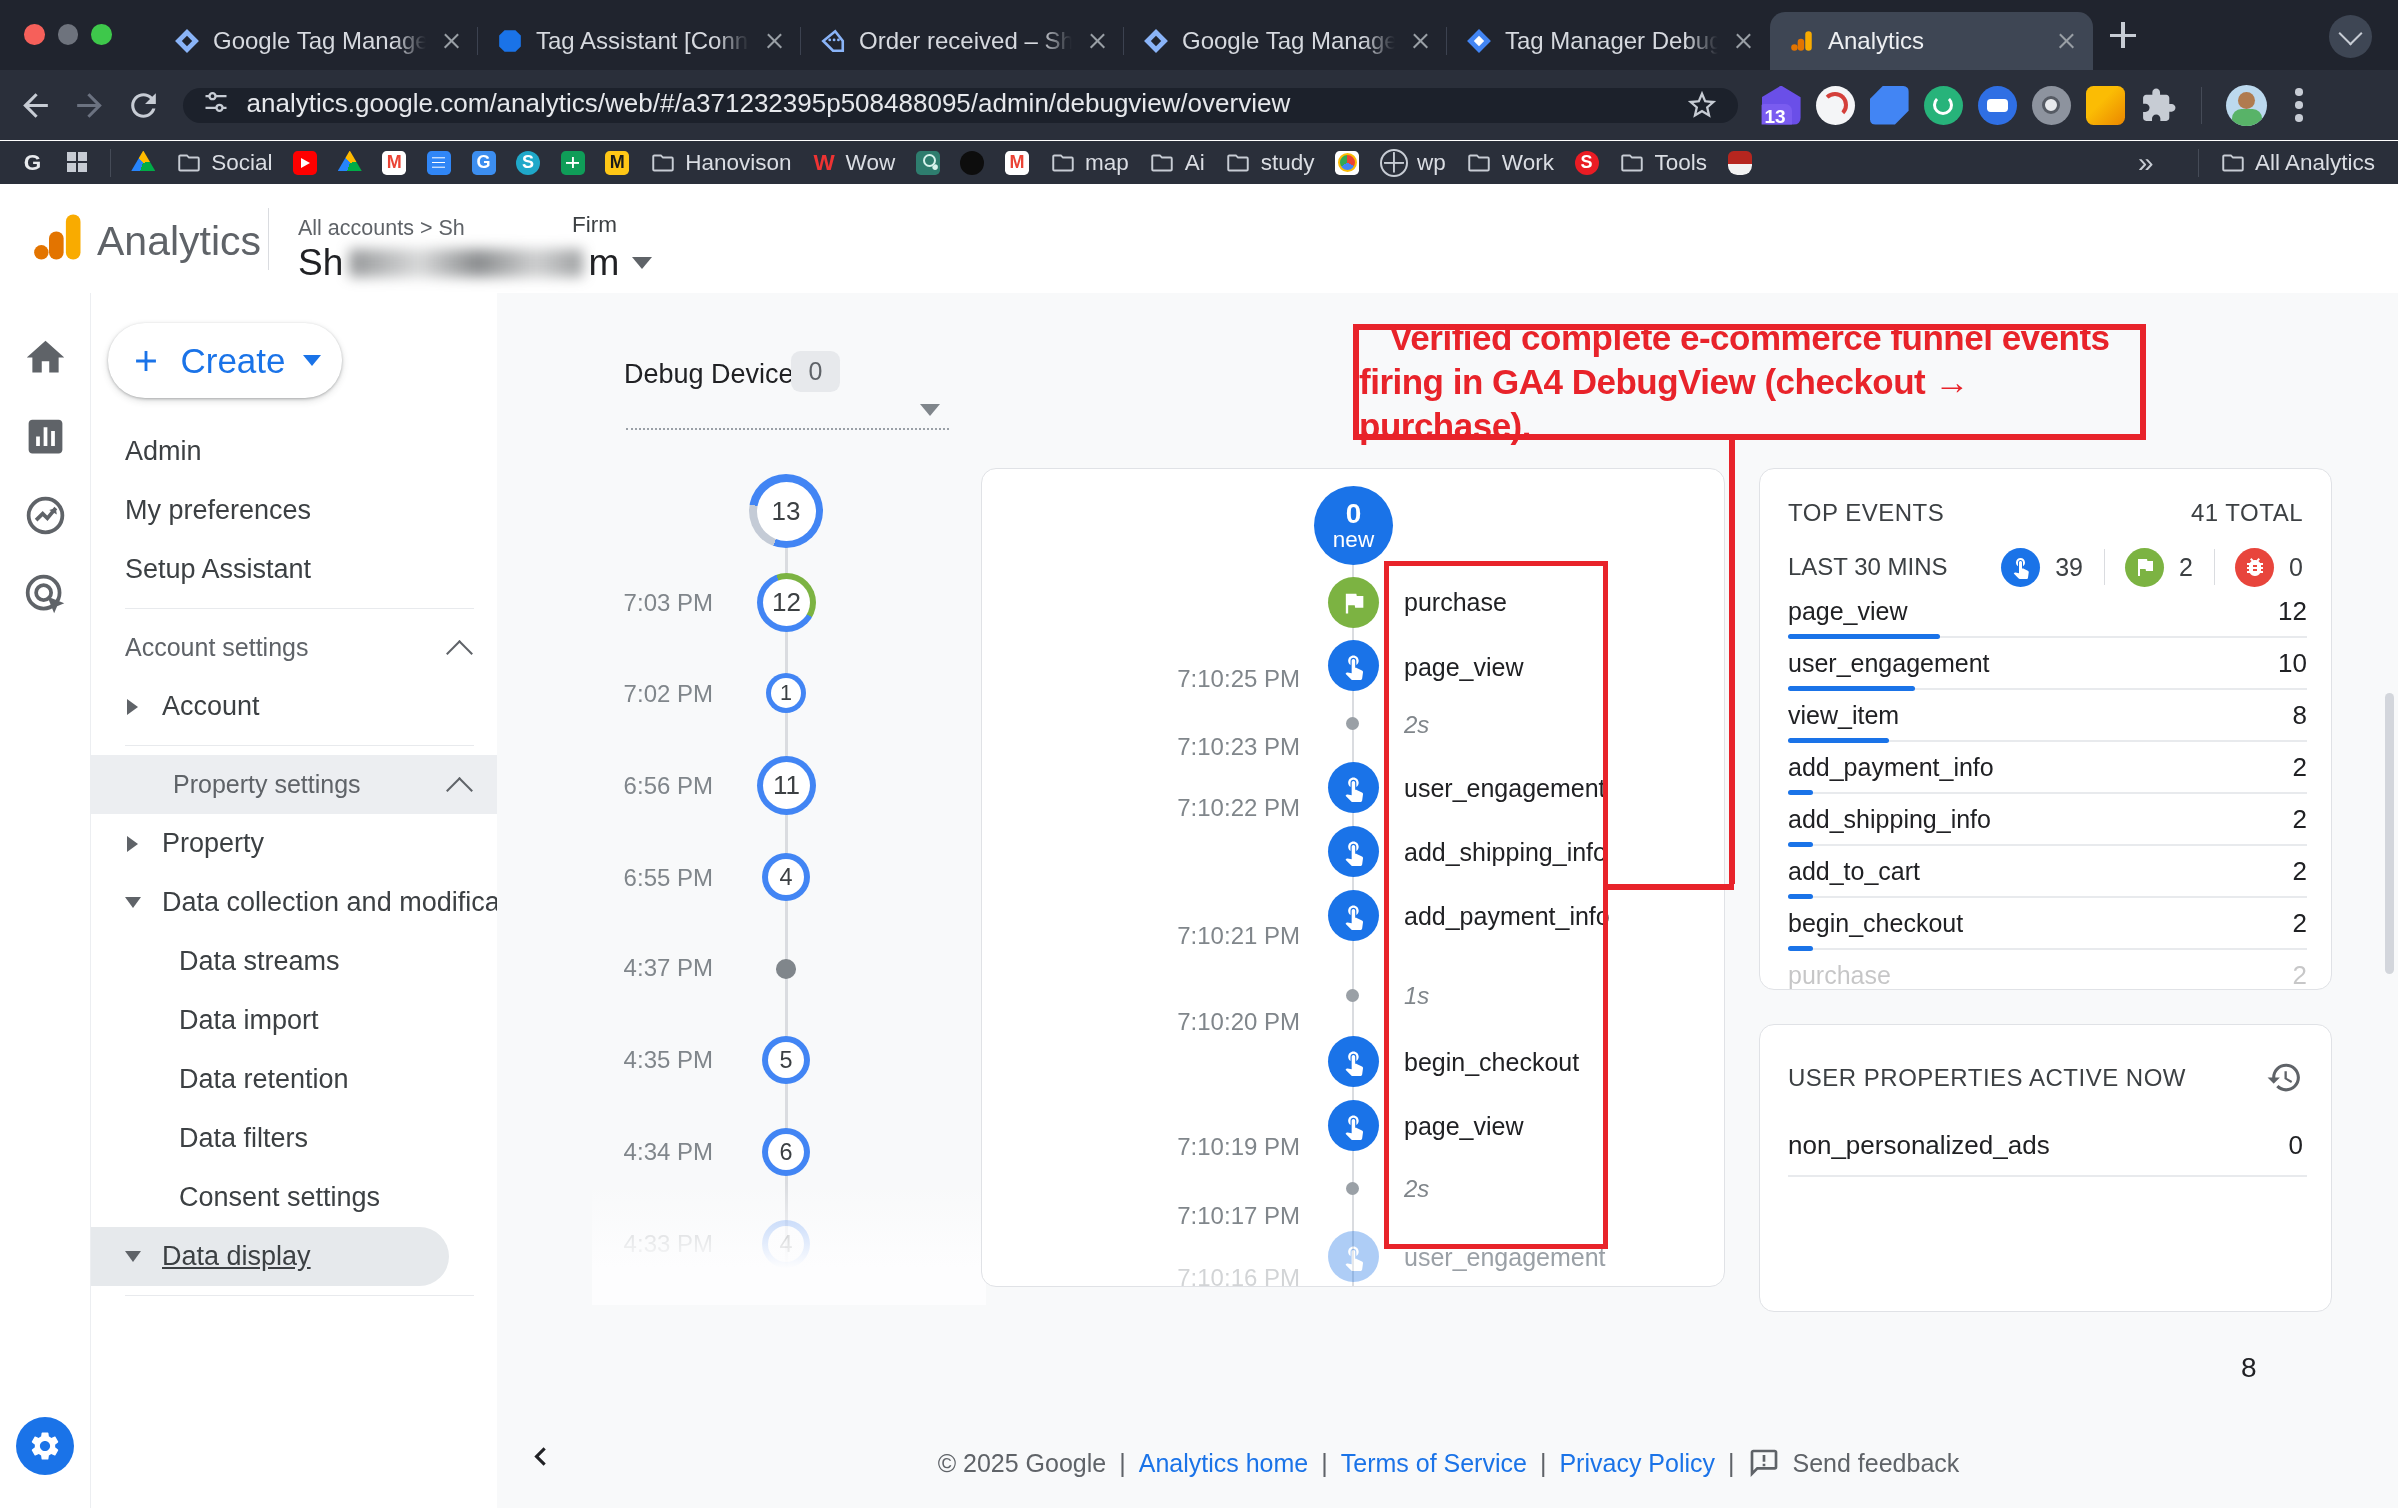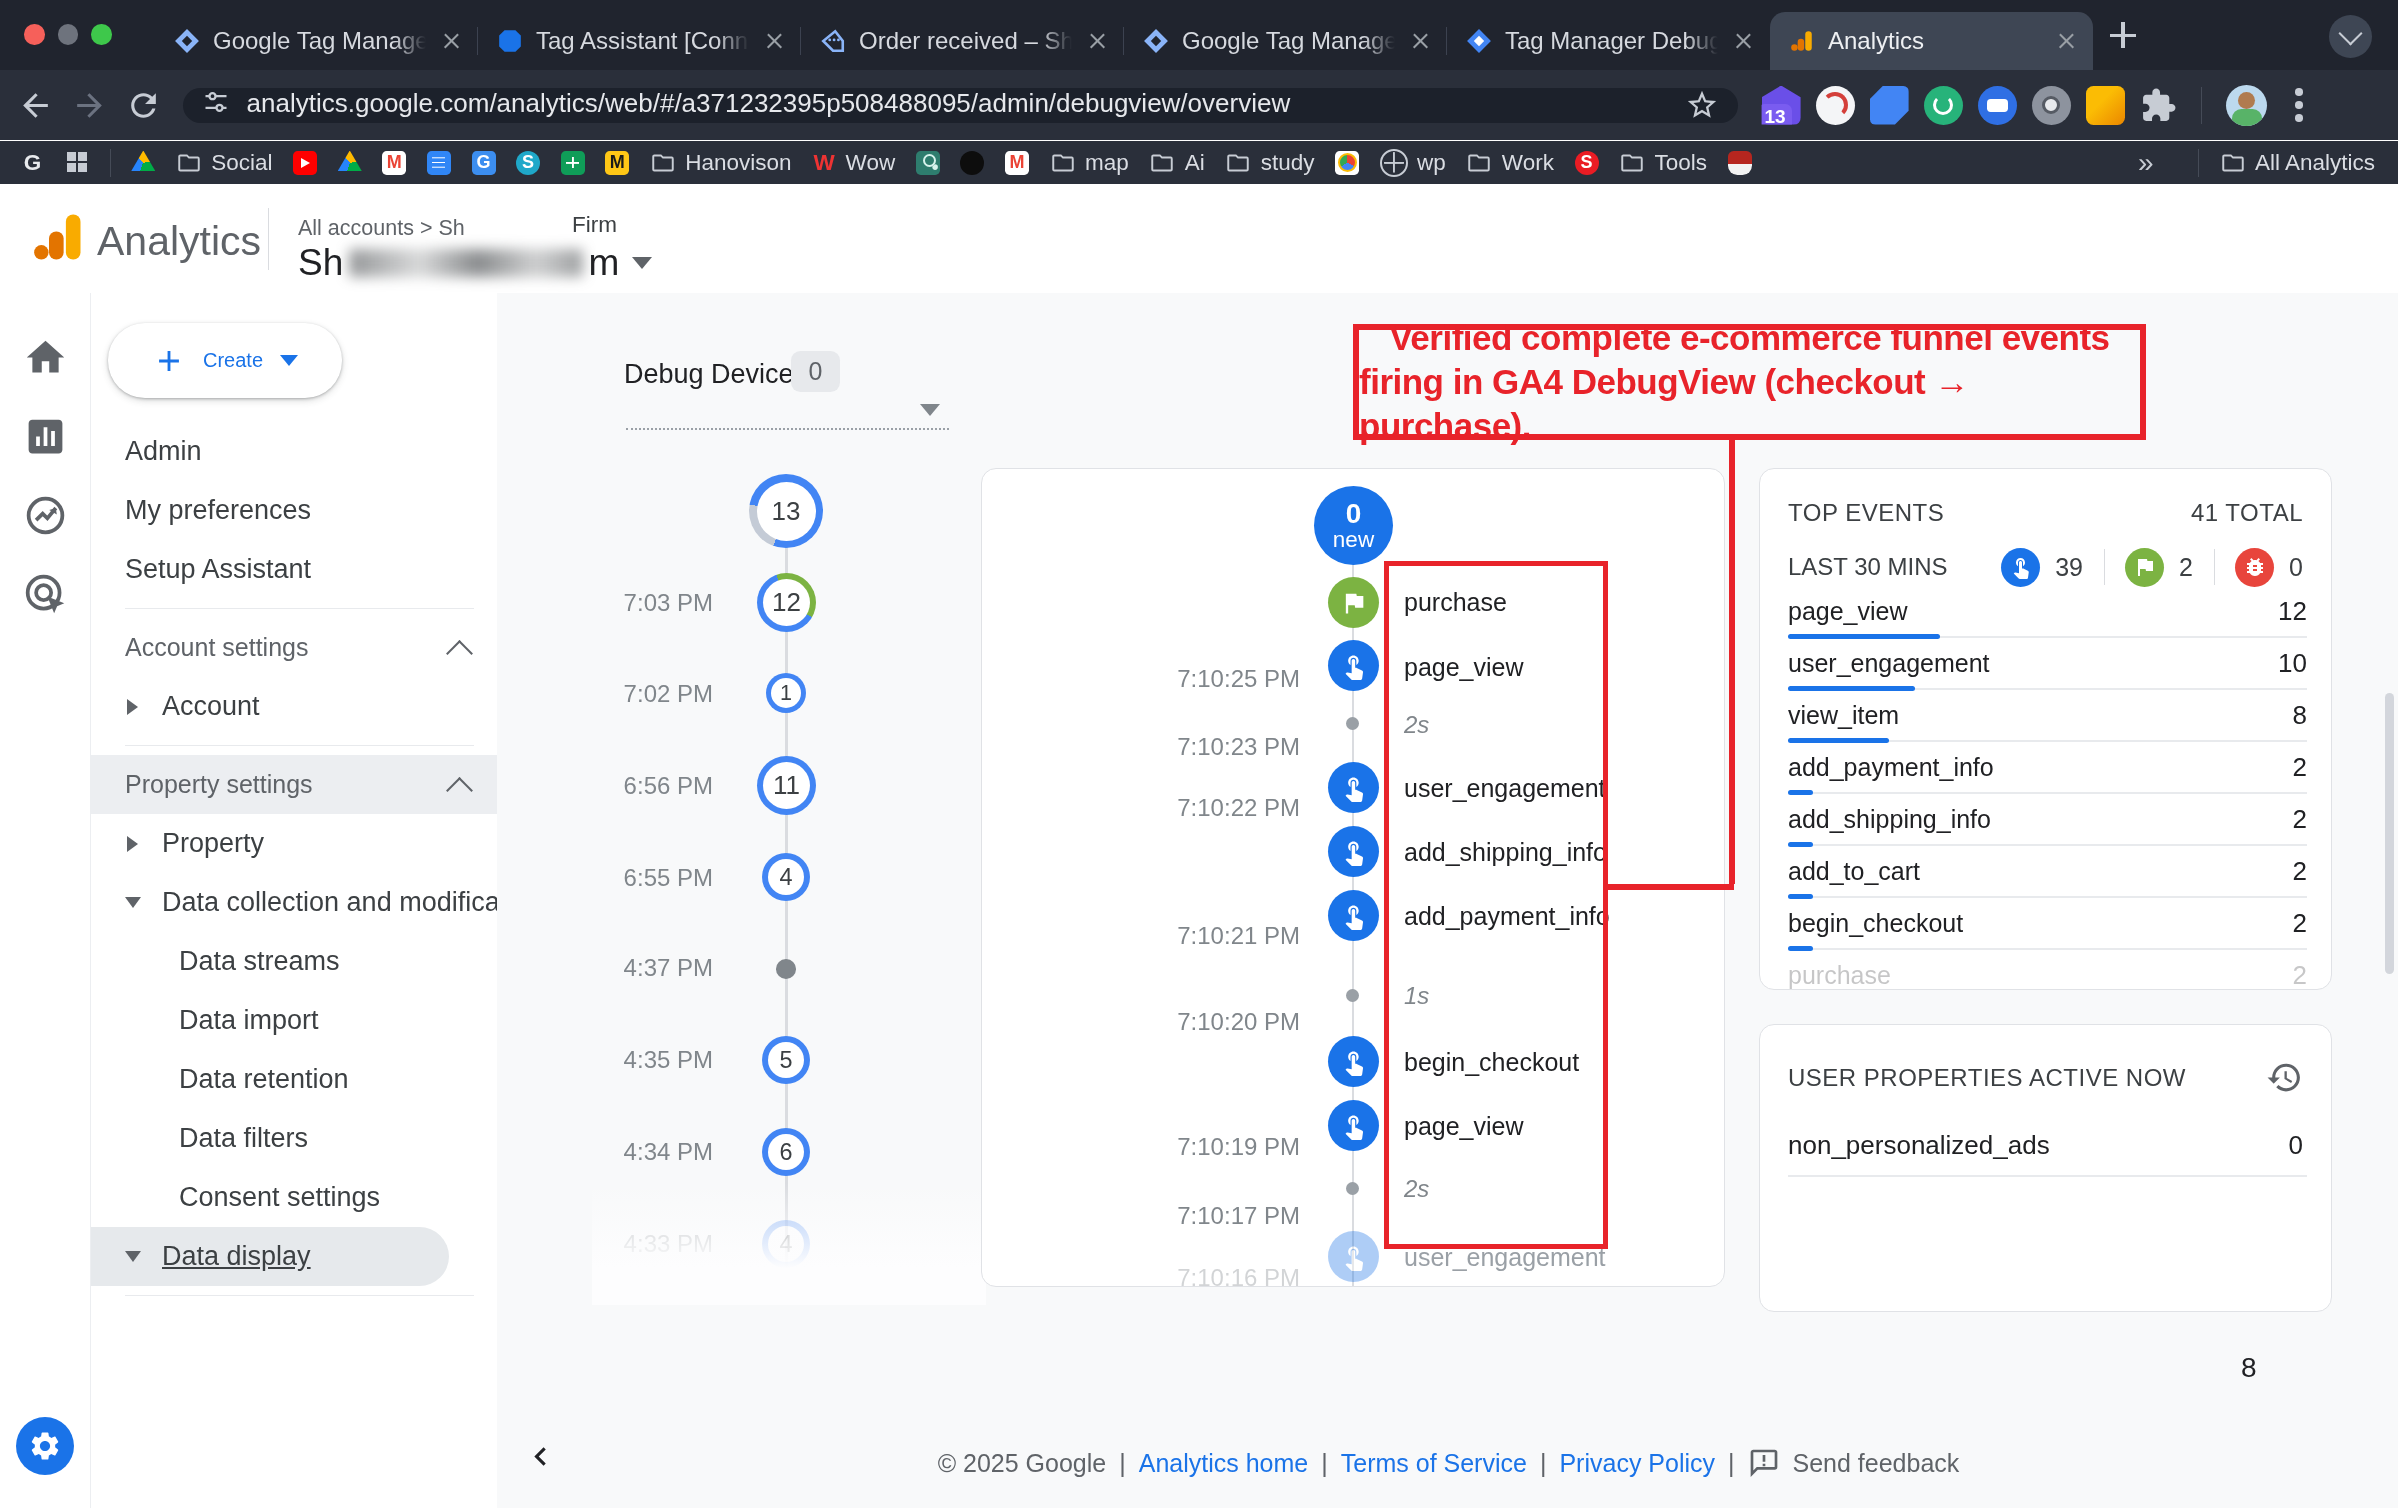--- a/index.html
+++ b/index.html
@@ -119,30 +119,30 @@
   
   .main{position:absolute;left:0;top:293px;width:2399px;height:1215px;background:#f8f9fa;}
   .rail{position:absolute;left:0;top:0;width:90px;height:1215px;background:#fff;border-right:0.9px solid #eceef1;}
   .railic{position:absolute;left:22.5px;width:45px;height:45px;}
   .railgear{position:absolute;left:16px;top:1124px;width:58px;height:58px;border-radius:50%;background:#1a73e8;
             display:flex;align-items:center;justify-content:center;}
   .sidebar{position:absolute;left:91px;top:0;width:406px;height:1215px;background:#fff;}
   .createbtn{position:absolute;left:17px;top:30px;width:234px;height:75px;background:#fff;border-radius:37px;
              box-shadow:0 0.9px 2.8px rgba(60,64,67,.35),0 2.8px 7.5px rgba(60,64,67,.18);
              display:flex;align-items:center;justify-content:center;gap:17px;}
-  .createbtn .lbl{font-size:20px;color:#1a73e8;font-weight:500;}
+  .createbtn .lbl{font-size:35px;color:#1a73e8;font-weight:500;}
   .caret-blue{width:0;height:0;border-left:9.4px solid transparent;border-right:9.4px solid transparent;
               border-top:11.2px solid #1a73e8;}
   .menu{position:absolute;left:0;top:129px;width:406px;}
   .mrow{height:59px;display:flex;align-items:center;font-size:27px;color:#3c4043;position:relative;}
   .mrow .txt{margin-left:34px;white-space:nowrap;overflow:hidden;}
   .mrow.l2 .txt{margin-left:88px;}
   .mrow.head{color:#5f6368;font-size:25px;}
   .mdiv{height:19px;position:relative;} .mdiv::after{content:"";position:absolute;left:34px;right:23.4px;top:9.4px;height:0.9px;background:#e8eaed;}
-  .band{background:#eceef1;}
+  .band{background:#eceef1;padding-left:48px;}
   .pillband{background:#e6e9ec;border-radius:0 32px 32px 0;width:358px;text-decoration:underline;}
   .tri-r{width:0;height:0;border-top:8.4px solid transparent;border-bottom:8.4px solid transparent;
          border-left:11.2px solid #5f6368;position:absolute;left:36px;}
   .tri-d{width:0;height:0;border-left:8.4px solid transparent;border-right:8.4px solid transparent;
          border-top:11.2px solid #5f6368;position:absolute;left:34px;}
   .mrow .witharrow{margin-left:71px;}
   .chev-up{position:absolute;right:28px;width:17px;height:17px;border-left:2.8px solid #5f6368;border-top:2.8px solid #5f6368;
            transform:rotate(45deg);top:26px;}
   .collapse{position:absolute;left:431px;top:1145px;width:37px;height:37px;}
   

